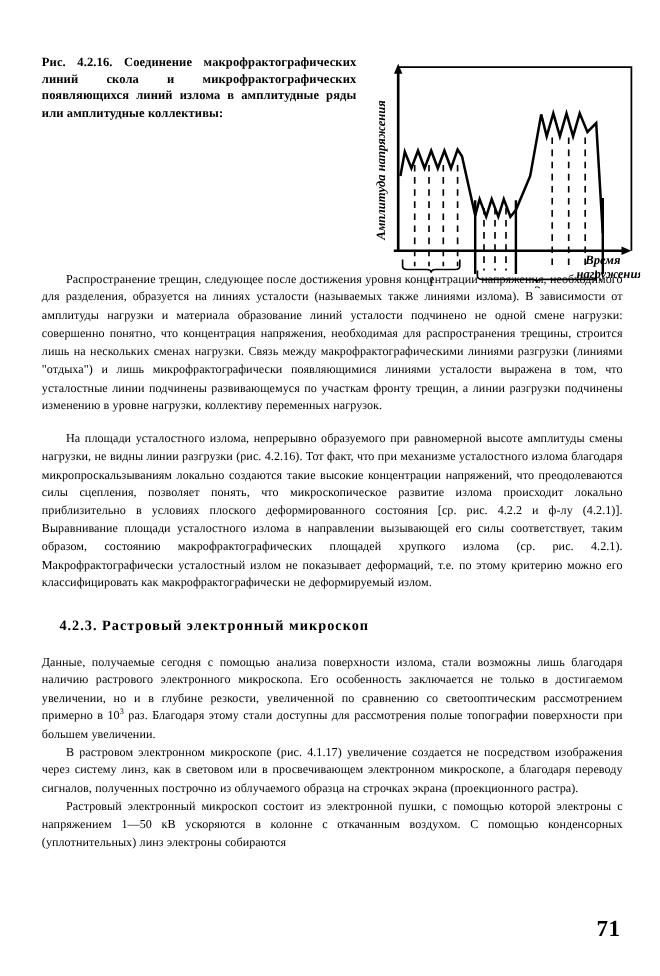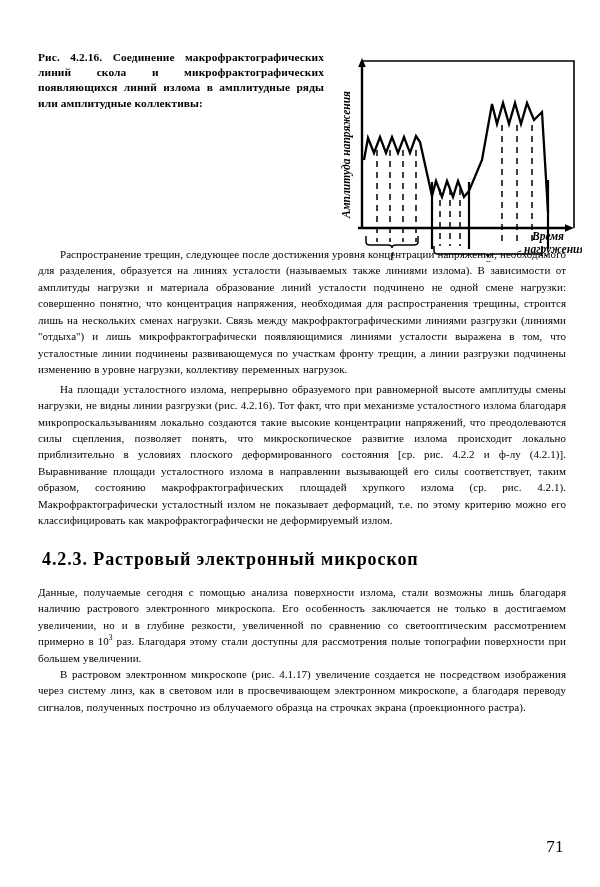--- a/index.html
+++ b/index.html
@@ -72,43 +72,43 @@
   p.para {
     margin: 0;
     font-size: 11px;
     line-height: 16.45px;
     text-align: justify;
     text-indent: 22px;
     letter-spacing: 0.05px;
     word-spacing: 0.2px;
   }
   p.para.cont { text-indent: 0; }
-  p.gap-before { margin-top: 3px; }
+  p.gap-before { margin-top: 13px; }
 
   h3.section-head {
-    margin: 4px;
+    margin: 16px;
     padding: 0;
-    font-size: 18px;
+    font-size: 13px;
     font-weight: bold;
     letter-spacing: 0.9px;
     line-height: 16px;
   }
   .head-wrap {
     margin-top: 22px;
     margin-bottom: 17px;
   }
 
   sup { font-size: 0.68em; vertical-align: super; line-height: 0; }
 
   .page-number {
     position: absolute;
     right: 36px;
     bottom: 30px;
-    font-size: 17px;
-    font-weight: normal;
+    font-size: 21px;
+    font-weight: bold;
     letter-spacing: 0.4px;
   }
 
   .axis-label {
     font-family: "Liberation Serif", "DejaVu Serif", serif;
     font-style: italic;
     font-weight: bold;
     font-size: 11.5px;
   }
   .bracket-label {
@@ -202,18 +202,19 @@
     <p class="para gap-before">На площади усталостного излома, непрерывно образуемого при равномерной высоте амплитуды смены нагрузки, не видны линии разгрузки (рис. 4.2.16). Тот факт, что при механизме усталостного излома благодаря микропроскальзываниям локально создаются такие высокие концентрации напряжений, что преодолеваются силы сцепления, позволяет понять, что микроскопическое развитие излома происходит локально приблизительно в условиях плоского деформированного состояния [ср. рис. 4.2.2 и ф-лу (4.2.1)]. Выравнивание площади усталостного излома в направлении вызывающей его силы соответствует, таким образом, состоянию макрофрактографических площадей хрупкого излома (ср. рис. 4.2.1). Макрофрактографически усталостный излом не показывает деформаций, т.е. по этому критерию можно его классифицировать как макрофрактографически не деформируемый излом.</p>
 
     <div class="head-wrap">
       <h3 class="section-head">4.2.3. Растровый электронный микроскоп</h3>
     </div>
 
     <p class="para cont"><span>Данные, получаемые сегодня с помощью анализа поверхности излома, стали возможны лишь благодаря наличию растрового электронного микроскопа. Его особенность заключается не только в достигаемом увеличении, но и в глубине резкости, увеличенной по сравнению со светооптическим рассмотрением примерно в 10</span><sup>3</sup><span> раз. Благодаря этому стали доступны для рассмотрения полые топографии поверхности при большем увеличении.</span></p>
 
     <p class="para">В растровом электронном микроскопе (рис. 4.1.17) увеличение создается не посредством изображения через систему линз, как в световом или в просвечивающем электронном микроскопе, а благодаря переводу сигналов, полученных построчно из облучаемого образца на строчках экрана (проекционного растра).</p>
 
+    <p class="para">Растровый электронный микроскоп состоит из электронной пушки, с помощью которой электроны с напряжением 1—50 кВ ускоряются в колонне с откачанным воздухом. С помощью конденсорных (уплотнительных) линз электроны собираются</p>
 
   </div>
 
   <div class="page-number">71</div>
 
 </div>
 
 </body></html>

